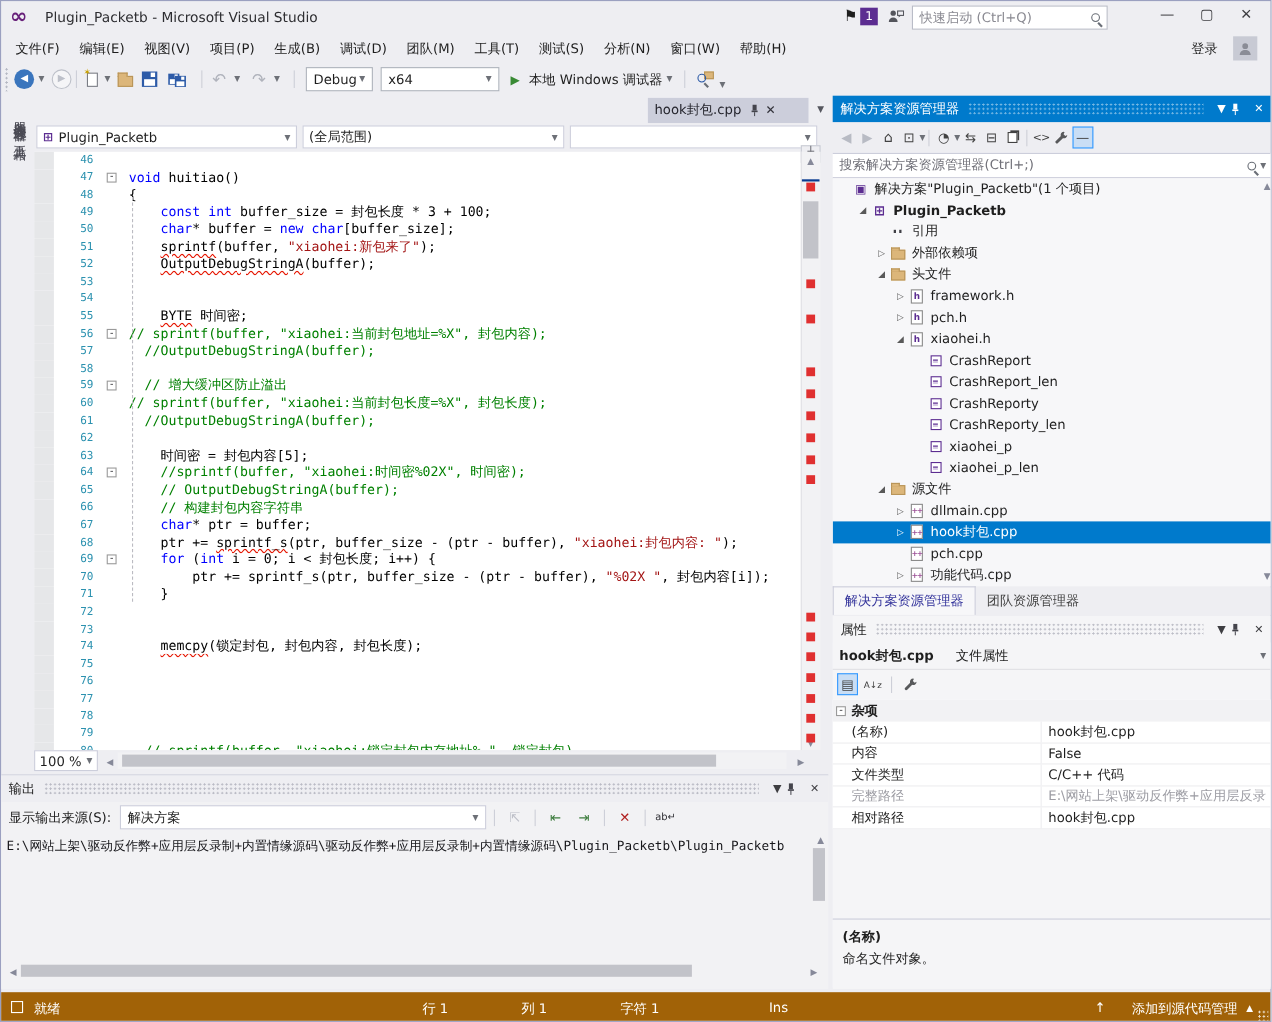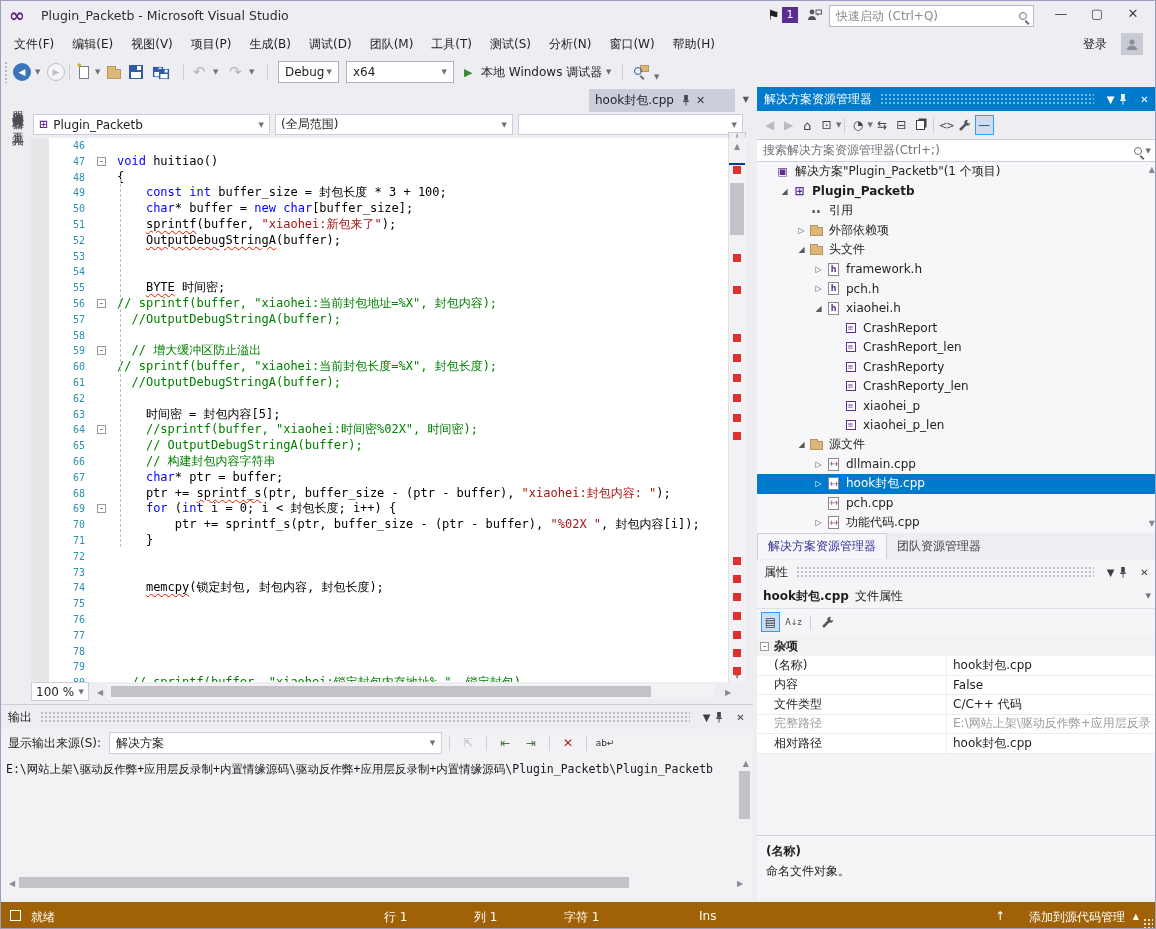--- a/index.html
+++ b/index.html
@@ -6,21 +6,21 @@
   html,body{margin:0;padding:0;background:#D6D6DE}
   body{font-family:"DejaVu Sans","Liberation Sans",sans-serif;font-size:12px;color:#1E1E1E}
   #window{position:relative;width:1156px;height:929px;background:#EEEEF2;border:1px solid #9BA0C0;overflow:hidden}
   
   .titlebar{position:absolute;left:0;top:0;width:100%;height:30px}
   .vslogo{position:absolute;left:8px;top:3px;font-size:19px;font-weight:bold;color:#68217A}
   .wtitle{position:absolute;left:40px;top:7px;font-size:12.5px;color:#2D2D31}
   .flagic{position:absolute;left:766px;top:6px;font-size:14px;color:#1E1E1E}
   .flagbadge{position:absolute;left:781px;top:6px;width:16px;height:16px;background:#5C2D91;color:#fff;font-size:11px;text-align:center;line-height:16px}
   .fback{position:absolute;left:806px;top:7px}
-  .quick{position:absolute;left:828px;top:4px;width:205px;height:22px;background:#fff;border:1px solid #B9BCC7;display:flex;align-items:center;padding:0 6px;color:#8A8A92}
+  .quick{position:absolute;left:828px;top:4px;width:178px;height:22px;background:#fff;border:1px solid #B9BCC7;display:flex;align-items:center;padding:0 6px;color:#8A8A92}
   .mag{width:8px;height:8px;border:1.6px solid #6A6F77;border-radius:50%;position:relative;display:inline-block}
   .mag::after{content:"";position:absolute;left:6px;top:7px;width:5px;height:1.6px;background:#6A6F77;transform:rotate(45deg);transform-origin:0 0}
   .winbtn{position:absolute;top:0;width:36px;height:26px;text-align:center;line-height:26px;font-size:13px;color:#3E3E42}
   
   .menubar{position:absolute;left:0;top:30px;width:100%;height:26px;display:flex;align-items:center;padding-left:4px}
   .menu-item{padding:4px 9px;color:#1E1E1E}
   .signin{position:absolute;right:48px;top:35px}
   .avatarbox{position:absolute;right:12px;top:32px;width:22px;height:22px;background:#C8CAD4;display:flex;align-items:center;justify-content:center}
   
   .toolbar{position:absolute;left:0;top:56px;width:100%;height:30px}
@@ -557,21 +557,21 @@
             <svg width="8" height="11" viewBox="0 0 8 12">
               <rect x="2" y="0" width="4" height="6" fill="#44444C"></rect>
               <rect x="1" y="6" width="6" height="1.6" fill="#44444C"></rect>
               <rect x="3.5" y="7.6" width="1" height="4" fill="#44444C"></rect>
             </svg>
           </span>
         <span class="twbtn">✕</span>
       </div>
       <div class="pobj">
         <span style="font-weight:bold">hook封包.cpp</span>
-        <span style="margin-left:6px">文件属性</span>
+        <span style="margin-left:20px">文件属性</span>
         <span class="caret">▼</span>
       </div>
       <div class="propstb">
         <span class="seb toggled">▤</span>
         <span class="seb" style="font-size:8px">A↓z</span>
         <span class="sesep"></span>
         <span class="seb">
             <svg width="12" height="12" viewBox="0 0 16 16">
               <path d="M11 1a4 4 0 0 0-3.8 5.3L1.5 12a1.8 1.8 0 1 0 2.5 2.5l5.7-5.7A4 4 0 0 0 15 5l-2.3 1.2L10.5 4 11.7 1.7A4 4 0 0 0 11 1z" fill="#58595B"></path>
             </svg>

